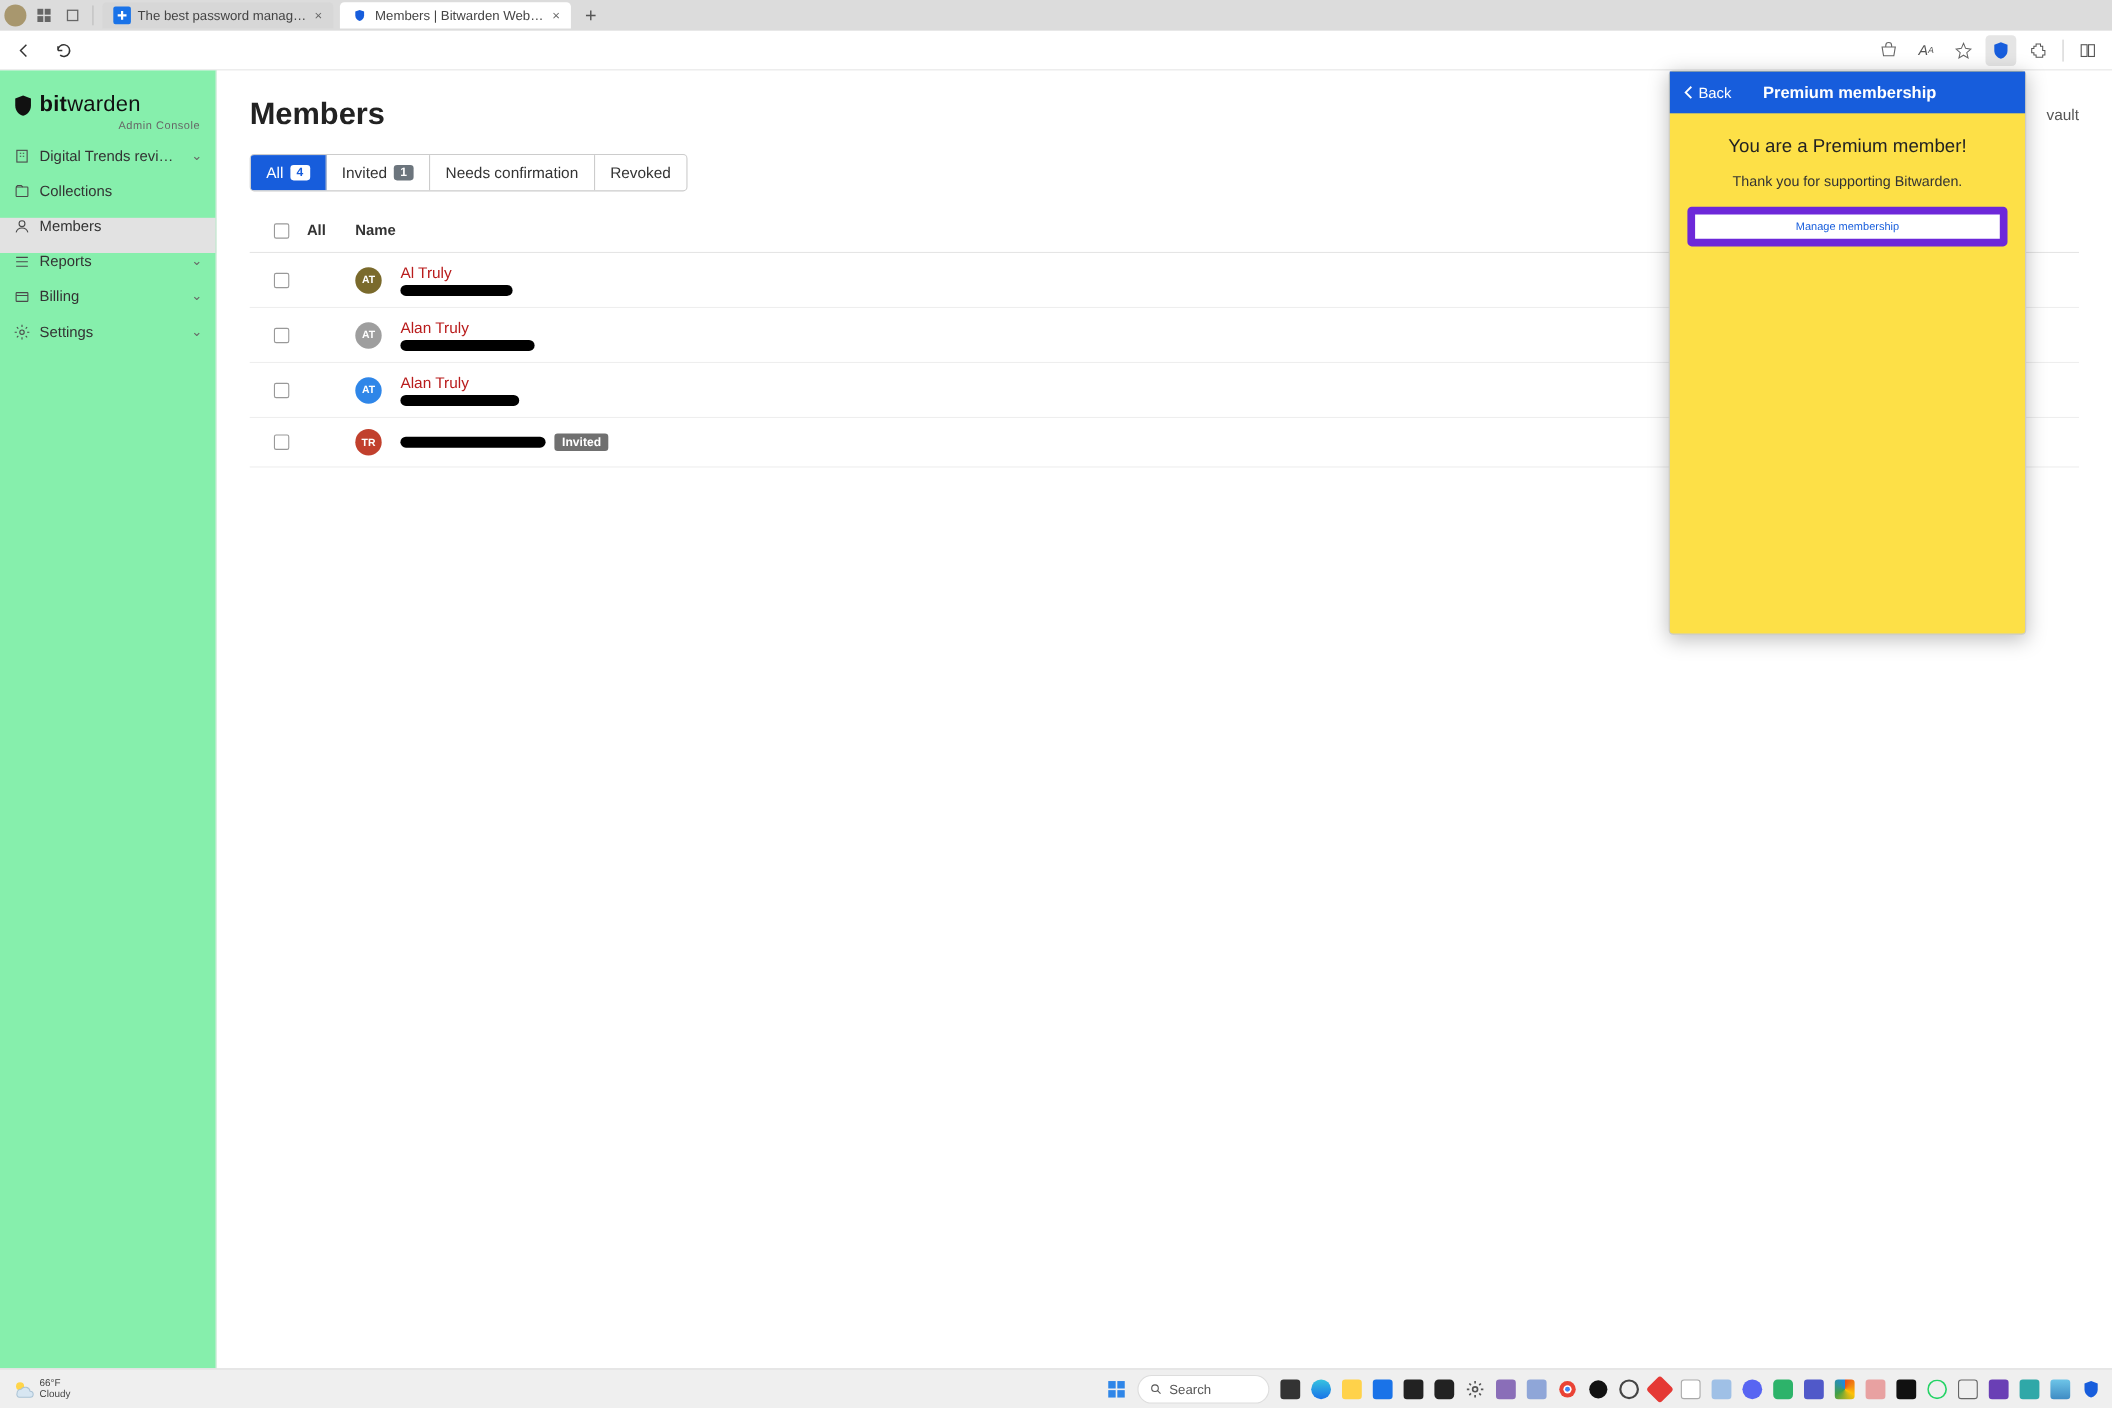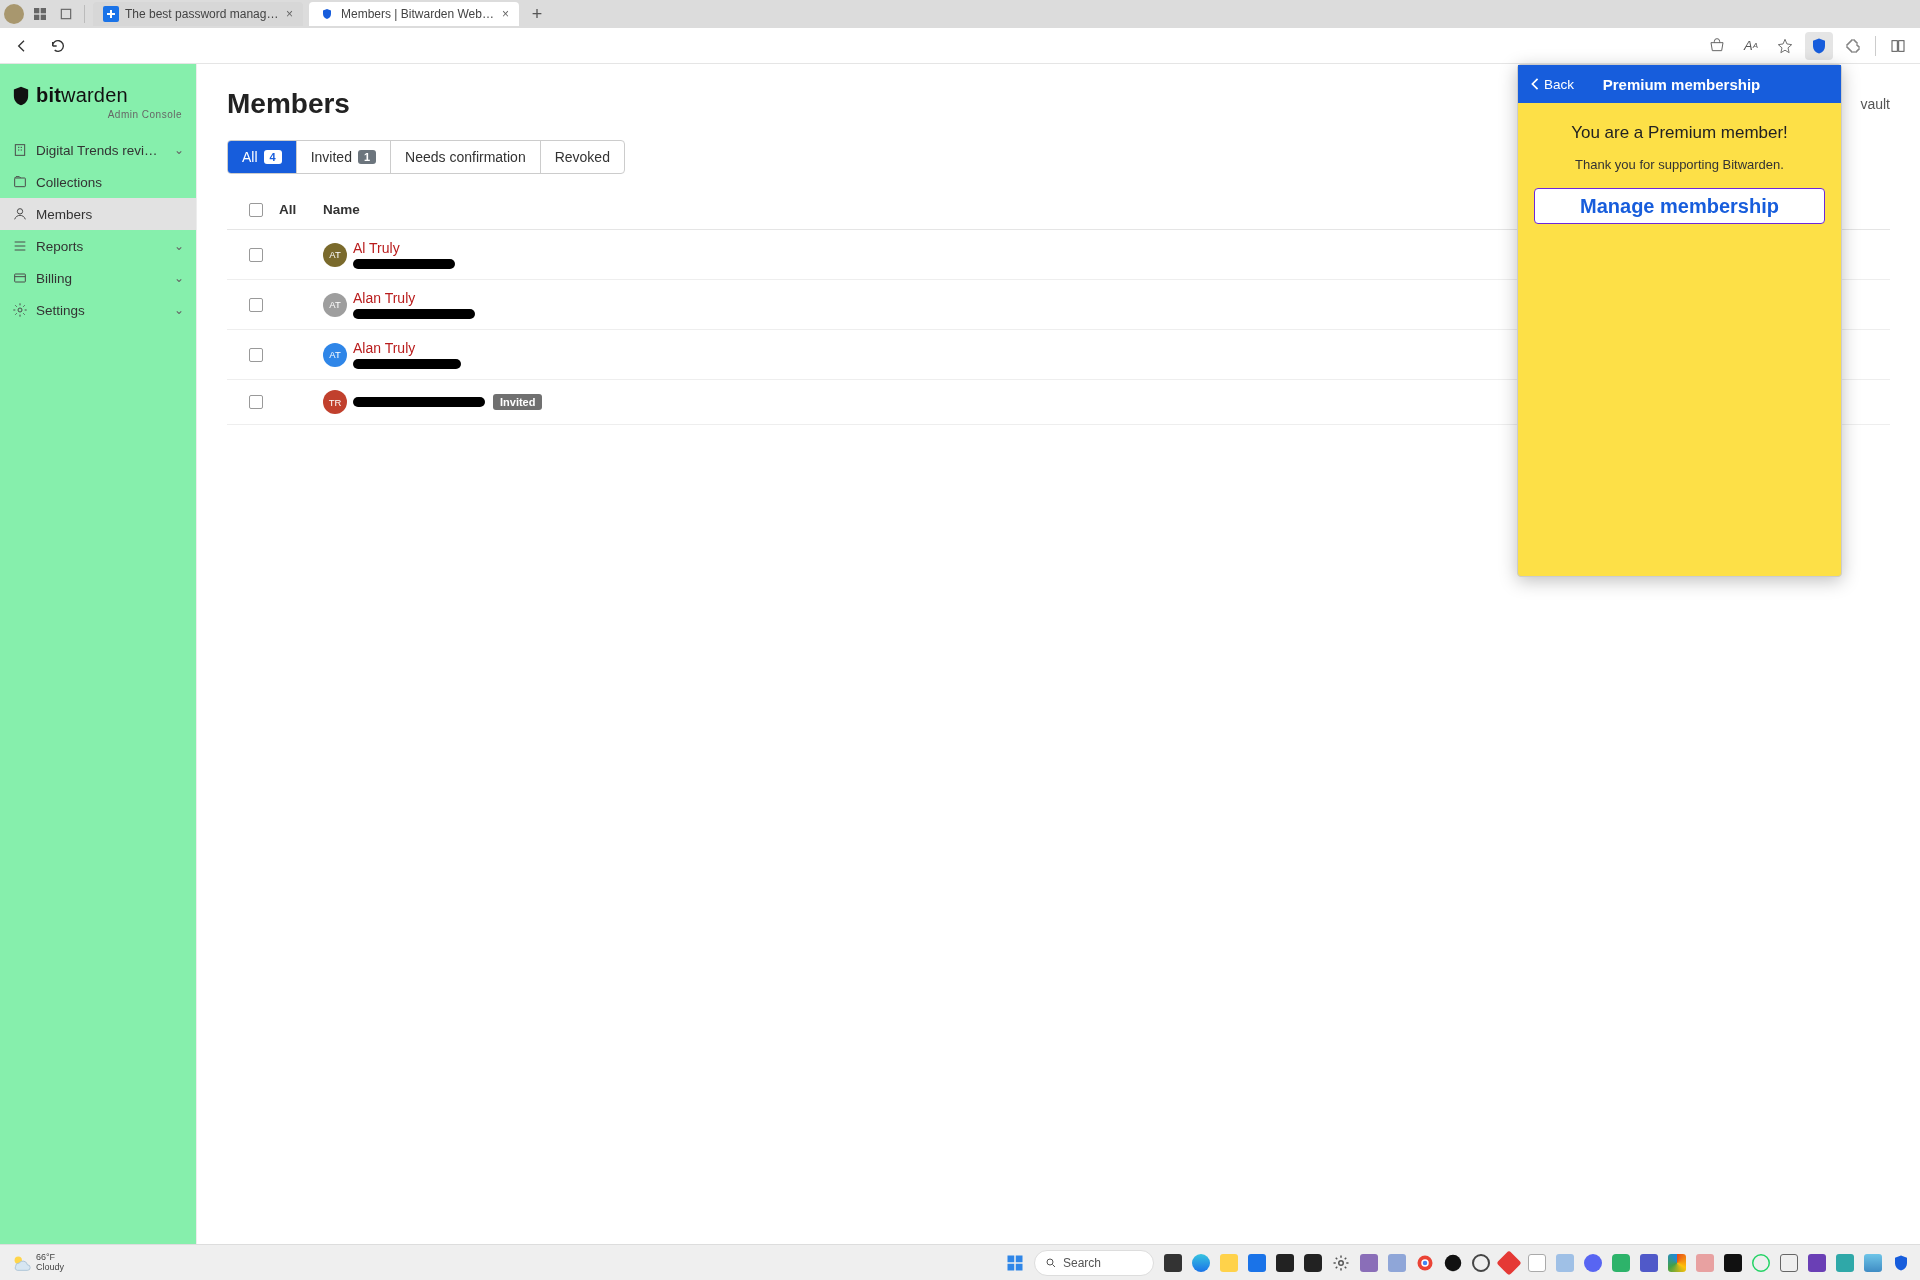--- a/index.html
+++ b/index.html
@@ -28,21 +28,21 @@
 
     
     .content-wrap { position:relative; height:calc(1280px - 28px - 36px - 36px); display:flex; }
 
     
     .sidebar { width:197px; background:#86efac; border-right:1px solid #ededed; padding-top:14px; }
     .logo-row { display:flex; align-items:center; gap:6px; padding:6px 12px 0 12px; }
     .logo-shield { width:18px; height:20px; }
     .logo-text { font-size:20px; letter-spacing:.2px; color:#111; }
     .logo-sub { font-size:10px; color:#666; text-align:right; padding:2px 14px 14px 14px; letter-spacing:.5px; }
-    .side-item { height:32px; display:flex; align-items:center; padding:0 12px; font-size:13.5px; color:#333; gap:8px; cursor:pointer; }
+    .side-item { height:32px; display:flex; align-items:flex-start; padding:0 12px; font-size:13.5px; color:#333; gap:8px; cursor:pointer; }
     .side-item.active { background:#e2e2e2; font-weight:500; }
     .side-item .chev { margin-left:auto; color:#666; font-size:12px; }
     .side-icon { width:16px; height:16px; display:block; stroke:#4a4a4a; fill:none; stroke-width:1.5; }
 
     
     .main { flex:1; padding:24px 30px; position:relative; }
     .page-title { font-size:28px; font-weight:700; color:#222; margin-bottom:20px; }
     .tabs-row { display:flex; border:1px solid #ccc; border-radius:4px; overflow:hidden; width:fit-content; }
     .ftab { padding:8px 14px; font-size:14px; color:#333; border-right:1px solid #ccc; display:flex; align-items:center; gap:6px; cursor:pointer; }
     .ftab:last-child { border-right:none; }
@@ -51,37 +51,37 @@
     .ftab.active .badge { background:#fff; color:#175ddc; }
 
     
     .tbl { margin-top:18px; }
     .thead { display:flex; align-items:center; padding:10px 6px 12px; font-size:13.5px; color:#333; font-weight:600; border-bottom:1px solid #e5e5e5; }
     .col-check { width:46px; display:flex; align-items:center; justify-content:center; }
     .col-all { width:44px; }
     .col-name { flex:1; }
     .col-coll { width:340px; }
     .trow { display:flex; align-items:center; padding:10px 6px; border-bottom:1px solid #eee; }
-    .avatar { width:24px; height:24px; border-radius:50%; display:flex; align-items:center; justify-content:center; font-size:9.5px; color:#fff; font-weight:400; margin-right:6px; }
+    .avatar { width:24px; height:24px; border-radius:50%; display:flex; align-items:center; justify-content:center; font-size:9.5px; color:#fff; font-weight:700; margin-right:17px; }
     .nm-wrap { display:flex; flex-direction:column; gap:3px; }
     .nm-link { color:#b91c1c; font-size:14px; cursor:pointer; }
     .redact { background:#000; height:10px; border-radius:5px; }
     .collbadge { background:#707070; color:#fff; font-size:11px; padding:2px 8px; border-radius:3px; font-weight:600; }
     .invbadge { background:#707070; color:#fff; font-size:11px; padding:2px 7px; border-radius:3px; font-weight:600; margin-left:8px; }
     .chk { width:14px; height:14px; border:1px solid #999; border-radius:2px; background:#fff; }
 
     
     .ext-pop { position:absolute; top:64px; right:78px; width:325px; height:513px; background:#fde047; border:1px solid #ccc; border-radius:4px; box-shadow:0 4px 18px rgba(0,0,0,.25); z-index:50; display:flex; flex-direction:column; }
     .ext-head { height:38px; background:#175ddc; color:#fff; display:flex; align-items:center; padding:0 12px; font-size:14px; }
     .ext-head .backbtn { display:flex; align-items:center; gap:4px; cursor:pointer; font-size:13.5px; }
     .ext-head .title { flex:1; text-align:center; font-weight:600; font-size:15px; margin-left:-40px; }
     .ext-body { padding:20px 16px; text-align:center; }
     .ext-body h3 { font-size:17px; font-weight:500; color:#222; margin-bottom:14px; }
     .ext-body p { font-size:13px; color:#333; margin-bottom:16px; }
-    .ext-body button { width:100%; height:36px; background:#fff; border:1px solid #6d28d9; border-radius:4px; color:#175ddc; font-size:20px; font-weight:700; cursor:pointer; }
+    .ext-body button { width:100%; height:36px; background:#fff; border:7px solid #6d28d9; border-radius:4px; color:#175ddc; font-size:10px; font-weight:400; cursor:pointer; }
 
     
     .taskbar { position:absolute; bottom:0; left:0; right:0; height:36px; background:#efefef; border-top:1px solid #ddd; display:flex; align-items:center; padding:0 10px; gap:4px; }
     .task-weather { display:flex; flex-direction:column; font-size:9px; line-height:1; color:#444; gap:1px; }
     .task-spacer { flex:1; }
     .task-icons { display:flex; align-items:center; gap:10px; }
     .ticon { width:18px; height:18px; border-radius:3px; }
     .search-pill { display:flex; align-items:center; gap:6px; background:#fff; border:1px solid #ddd; border-radius:16px; height:26px; padding:0 10px; font-size:12px; color:#555; width:120px; }
   </style>
 </head>

